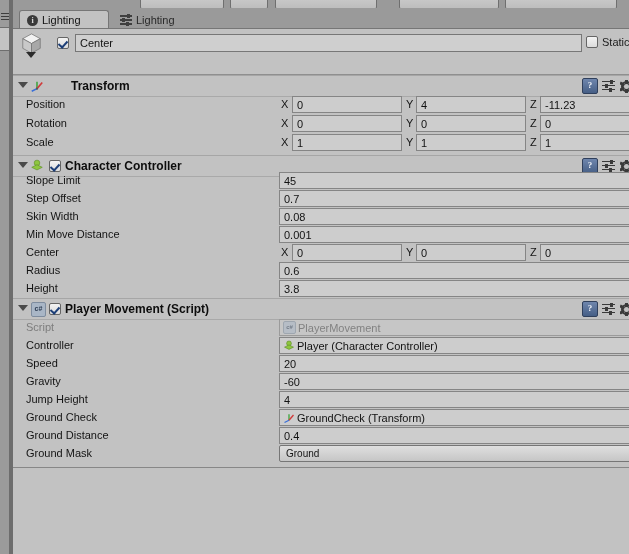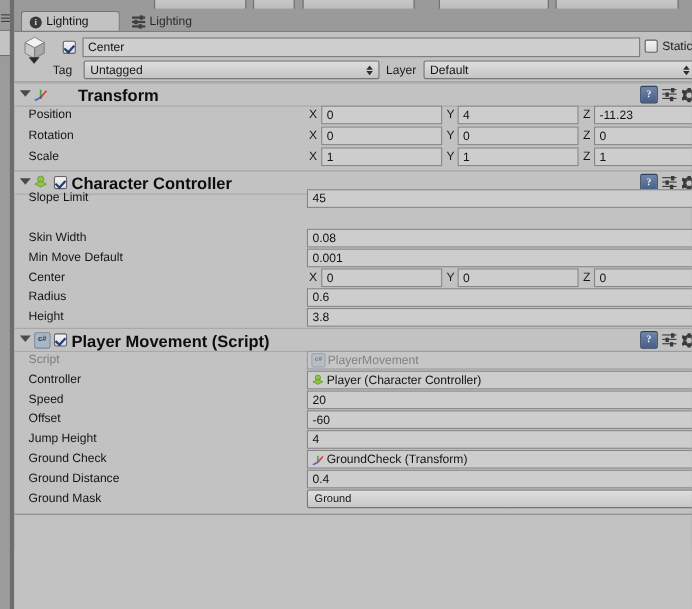--- a/index.html
+++ b/index.html
@@ -167,21 +167,21 @@
     border-top: 1px solid #a6a6a6;
     border-bottom: 1px solid #a9a9a9;
   }
   .foldout {
     position: absolute; left: 5px; top: 6px;
     width: 0; height: 0;
     border-left: 5px solid transparent; border-right: 5px solid transparent;
     border-top: 6px solid #4a4a4a;
   }
   .comp-title {
-    position: absolute; top: 3px; font-size: 15px; font-weight: bold; color: #0d0d0d;
+    position: absolute; top: 3px; font-size: 12px; font-weight: bold; color: #0d0d0d;
     white-space: nowrap;
   }
   .comp-cb { position: absolute; top: 4px; }
   .hdr-icons {
     position: absolute; right: 0px; top: 2px;
     display: flex; align-items: center; gap: 4px;
   }
   .icon-help {
     width: 14px; height: 14px; border-radius: 2px;
     background: linear-gradient(#6f86ad, #465f86);
@@ -328,38 +328,20 @@
       <div class="name-field">
         <span>Center</span>
       </div>
       <div class="static-wrap">
         <span class="cb"></span>
         <span class="static-label">Static</span>
 
       </div>
     </div>
 
-    <div class="taglayer">
-      <span class="tl-label" style="left:35px;">Tag</span>
-      <div class="dropdown" style="left:63px;width:269px;">
-        <span>Untagged</span>
-        <span class="dd-arrows">
-            <span class="up"></span>
-            <span class="dn"></span>
-          </span>
-      </div>
-      <span class="tl-label" style="left:338px;">Layer</span>
-      <div class="dropdown" style="left:372px;width:248px;">
-        <span>Default</span>
-        <span class="dd-arrows">
-            <span class="up"></span>
-            <span class="dn"></span>
-          </span>
-      </div>
-    </div>
 
     <div class="hrule" style="top:45px;"></div>
 
     <div class="comp-header" style="top:46px;">
       <span class="foldout"></span>
       <svg class="icon-transform" style="position:absolute;left:17px;top:3px;" viewBox="0 0 16 16">
         <line x1="8" y1="11" x2="8" y2="3" stroke="#3fa63f" stroke-width="1.8"></line>
         <line x1="8" y1="11" x2="2" y2="14" stroke="#3a6fd8" stroke-width="1.8"></line>
         <line x1="8" y1="11" x2="14" y2="4" stroke="#d03a3a" stroke-width="1.8"></line>
         <circle cx="8" cy="11" r="1.3" fill="#5a5a5a"></circle>
@@ -462,28 +444,34 @@
         </span>
       </span>
     </div>
 
     <div class="row" style="top:143px;">
       <span class="row-label">Slope Limit</span>
       <div class="field" style="left:266px;width:371px;">
           <span>45</span>
         </div>
     </div>
+    <div class="row" style="top:161px;">
+      <span class="row-label">Step Offset</span>
+      <div class="field" style="left:266px;width:371px;">
+          <span>0.7</span>
+        </div>
+    </div>
     <div class="row" style="top:179px;">
       <span class="row-label">Skin Width</span>
       <div class="field" style="left:266px;width:371px;">
           <span>0.08</span>
         </div>
     </div>
     <div class="row" style="top:197px;">
-      <span class="row-label">Min Move Default</span>
+      <span class="row-label">Min Move Distance</span>
       <div class="field" style="left:266px;width:371px;">
           <span>0.001</span>
         </div>
     </div>
     <div class="row" style="top:215px;">
       <span class="row-label">Center</span>
       <span class="axis" style="left:268px;">X</span>
       <div class="field" style="left:279px;width:110px;">
           <span>0</span>
         </div>
@@ -558,21 +546,21 @@
     </div>
 
     <div class="row" style="top:326px;text-align:right;">
       <span class="row-label">Speed</span>
       <div class="field" style="left:266px;width:371px;">
           <span>20</span>
         </div>
     </div>
 
     <div class="row" style="top:344px;">
-      <span class="row-label">Offset</span>
+      <span class="row-label">Gravity</span>
       <div class="field" style="left:266px;width:371px;">
           <span>-60</span>
         </div>
     </div>
 
     <div class="row" style="top:362px;">
       <span class="row-label">Jump Height</span>
       <div class="field" style="left:266px;width:371px;">
           <span>4</span>
         </div>

